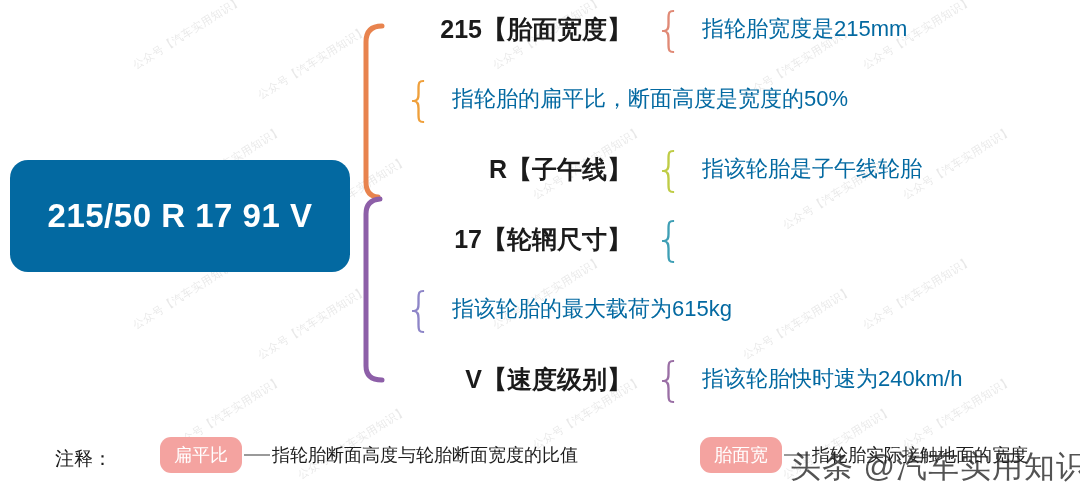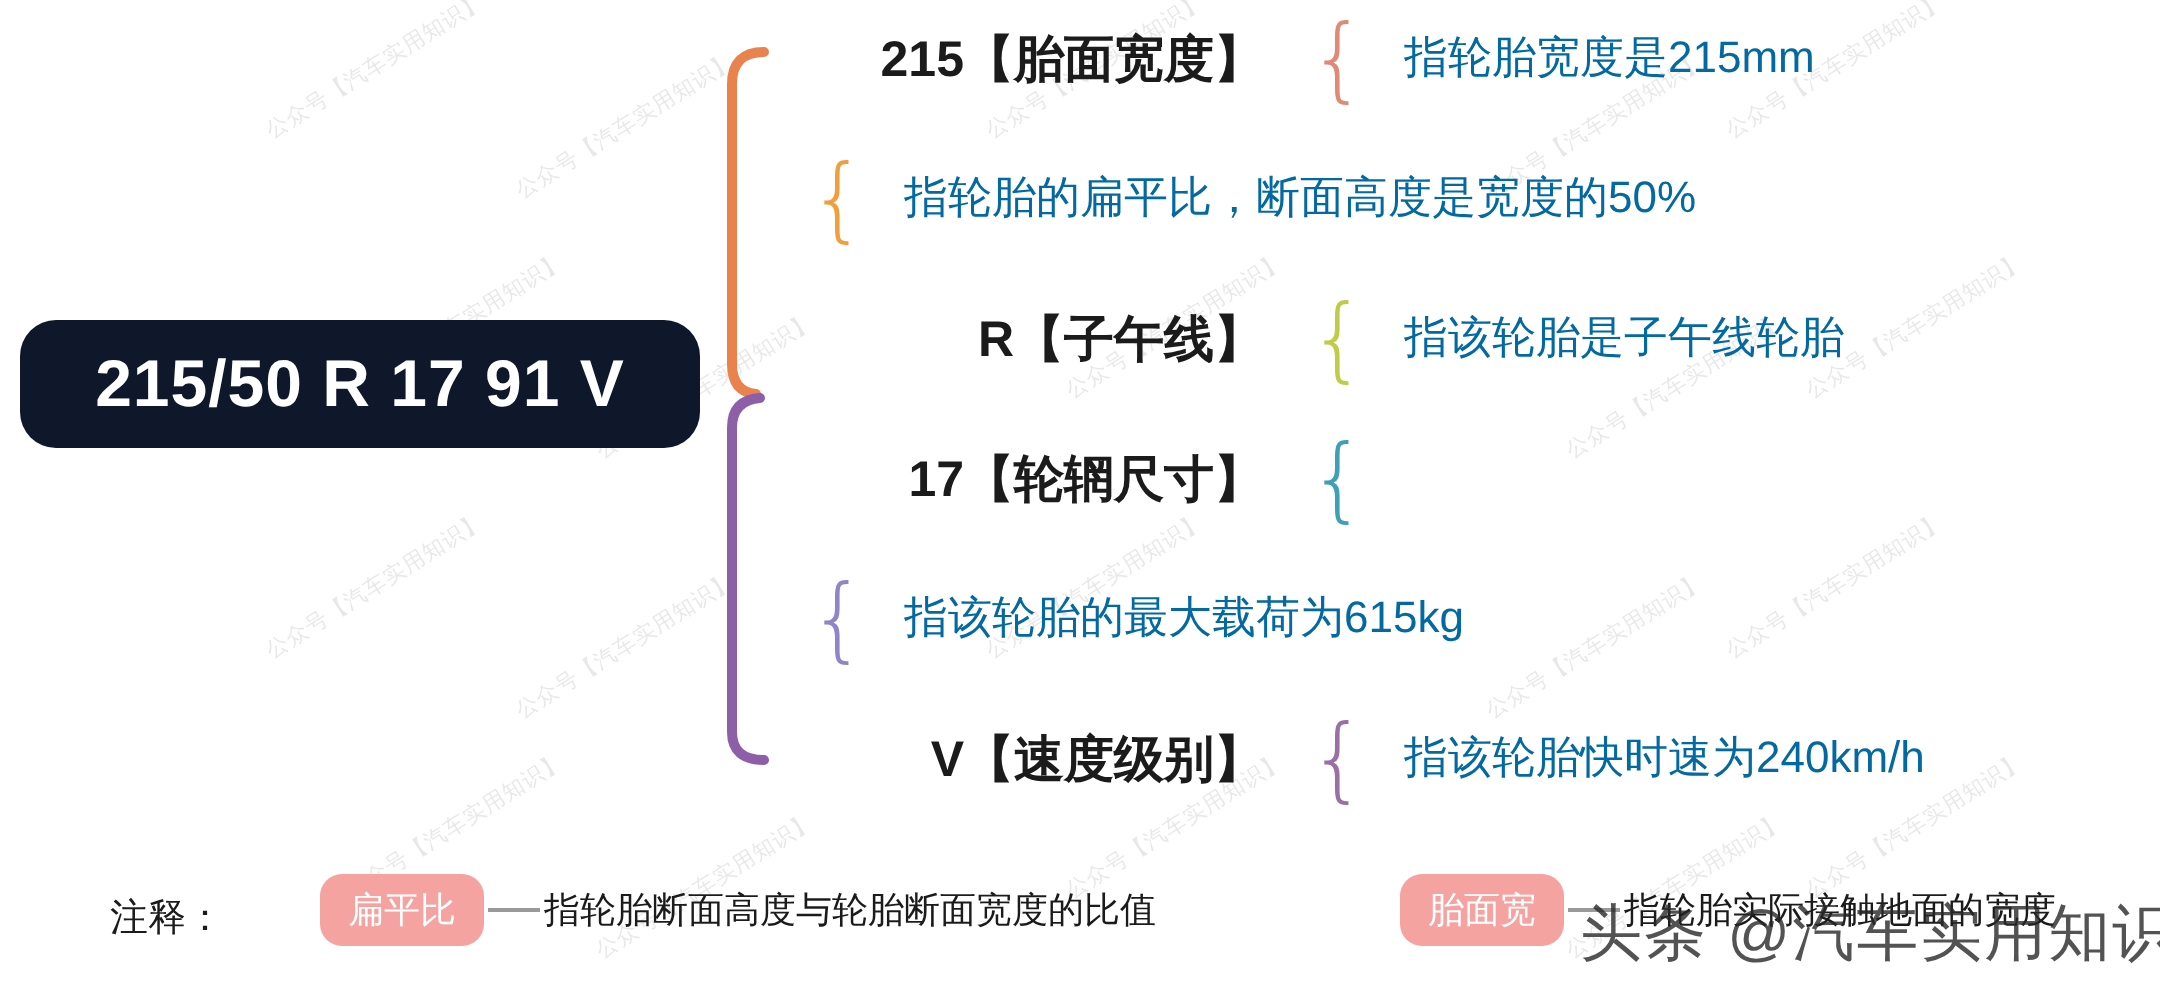--- a/index.html
+++ b/index.html
@@ -41,22 +41,22 @@
     inset: 0;
     z-index: 2;
   }
 
   
   #spec-chip {
     position: absolute;
     left: 10px;
     top: 160px;
     width: 340px;
-    height: 64px;
-    background: #0f172a;
+    height: 112px;
+    background: #0369a1;
     border-radius: 18px;
     display: flex;
     align-items: center;
     justify-content: center;
   }
   #spec-chip-label {
     color: #ffffff;
     font-size: 33px;
     font-weight: bold;
     letter-spacing: .5px;

